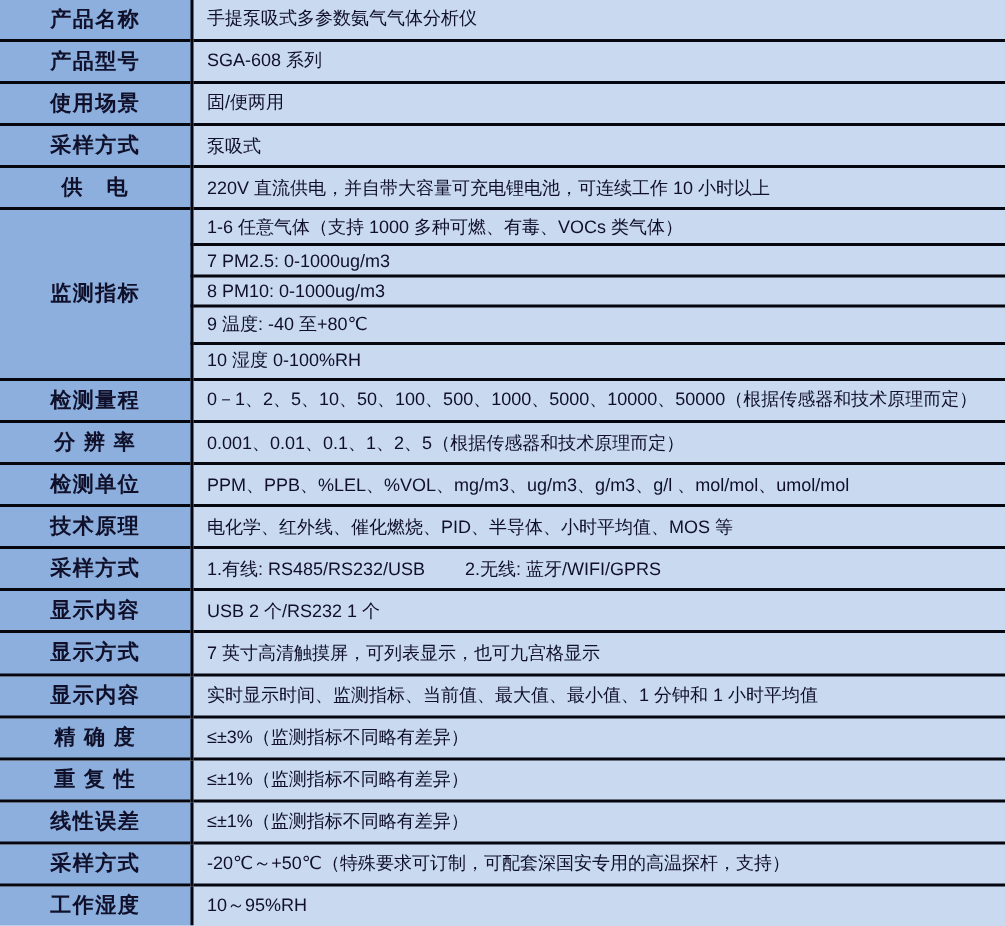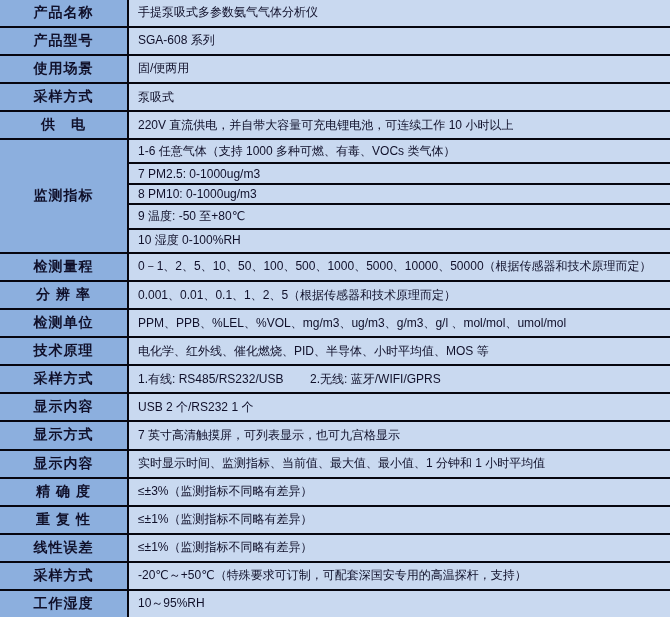--- a/index.html
+++ b/index.html
@@ -77,21 +77,21 @@
       <td class="label" rowspan="5">监测指标</td>
       <td class="value">1-6 任意气体（支持 1000 多种可燃、有毒、VOCs 类气体）</td>
     </tr>
     <tr>
       <td class="value">7 PM2.5: 0-1000ug/m3</td>
     </tr>
     <tr>
       <td class="value">8 PM10: 0-1000ug/m3</td>
     </tr>
     <tr>
-      <td class="value">9 温度: -50 至+80℃</td>
+      <td class="value">9 温度: -40 至+80℃</td>
     </tr>
     <tr>
       <td class="value">10 湿度 0-100%RH</td>
     </tr>
     <tr>
       <td class="label">检测量程</td>
       <td class="value">0－1、2、5、10、50、100、500、1000、5000、10000、50000（根据传感器和技术原理而定）</td>
     </tr>
     <tr>
       <td class="label">分 辨 率</td>

